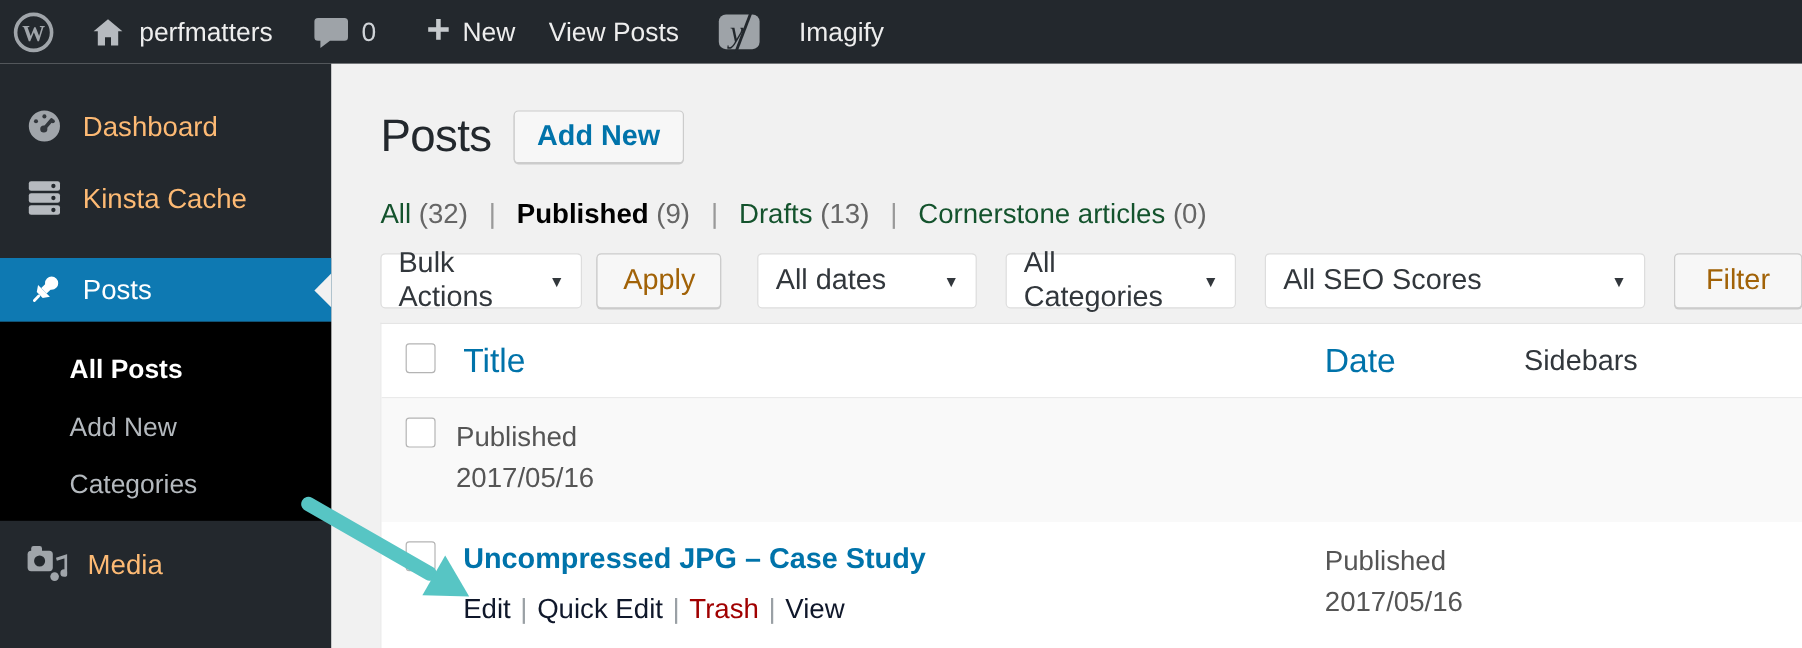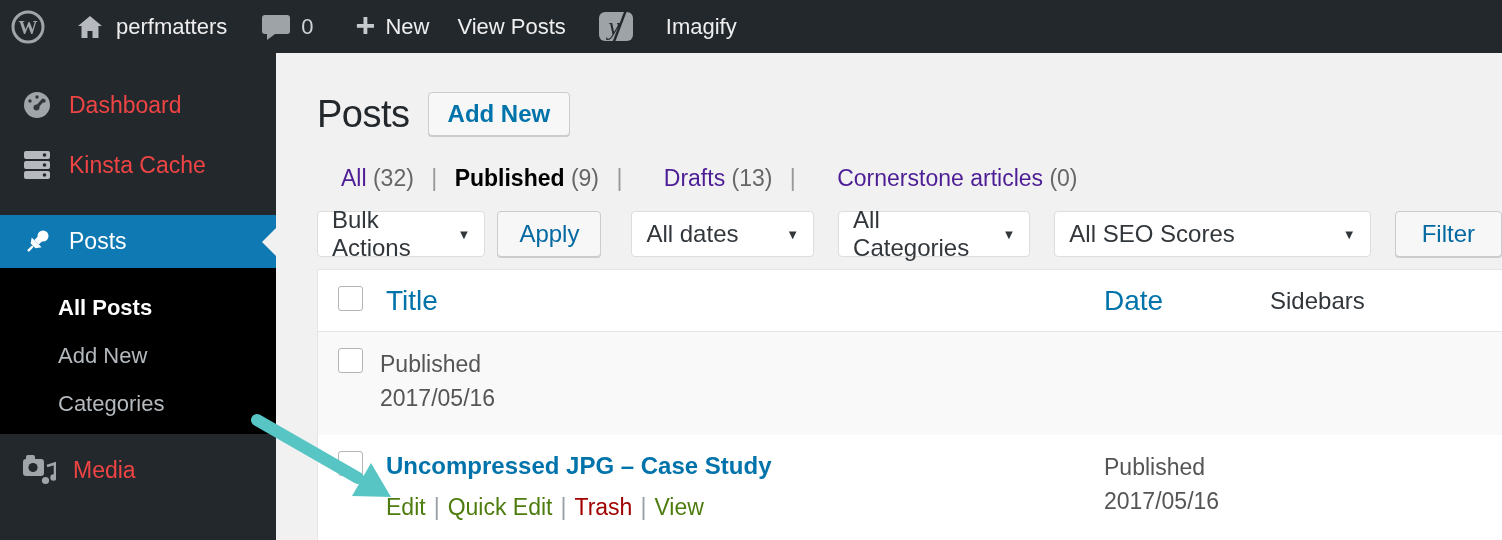--- a/index.html
+++ b/index.html
@@ -31,21 +31,21 @@
   #imagify-label { margin-left:28px; }
 
   
   #sidebar {
     position:absolute; top:53px; left:0; width:276px; height:487px;
     background:#23282d; z-index:4;
   }
   .menu-item {
     display:flex; align-items:center; gap:17px;
     height:52px; padding-left:22px;
-    font-size:23px; color:#ef4444; text-decoration:none; cursor:pointer;
+    font-size:23px; color:#fdba74; text-decoration:none; cursor:pointer;
   }
   #mi-dashboard { margin-top:26px; }
   #mi-kinsta { margin-top:8px; }
   #mi-posts {
     margin-top:24px; height:53px;
     background:#0e79b2; color:#fff; position:relative; font-weight:400;
   }
   #mi-posts::after {
     content:""; position:absolute; right:0; top:50%; margin-top:-14px;
     border-top:14px solid transparent; border-bottom:14px solid transparent;
@@ -66,36 +66,36 @@
   }
   .title-row { display:flex; align-items:center; gap:18px; margin-top:38px; height:46px; }
   h1.page-title { font-size:38px; font-weight:400; color:#23282d; letter-spacing:-0.5px; }
   .add-new-btn {
     font-size:24px; color:#0073aa; text-decoration:none; font-weight:600;
     background:#f7f7f7; border:1px solid #ccc; border-radius:4px;
     padding:7px 19px; box-shadow:0 1px 0 #ccc; cursor:pointer;
   }
 
   .views { margin-top:28px; font-size:23px; color:#666; }
-  .views a { color:#4c1d95; text-decoration:none; cursor:pointer;margin-left:24px; }
+  .views a { color:#14532d; text-decoration:none; cursor:pointer; }
   .views .current-view { color:#000; font-weight:bold; }
   .views .count { color:#666; font-weight:400; }
   .views .sep { color:#999; margin:0 11px; }
 
   .toolbar { display:flex; align-items:center; margin-top:19px; }
   .wp-select {
     height:46px; background:#fff; border:1px solid #ddd; border-radius:4px;
     display:flex; align-items:center; justify-content:space-between;
     padding:0 14px; font-size:24px; color:#32373c; cursor:pointer;
   }
   .caret { font-size:13px; color:#32373c; margin-left:16px; }
   .wp-btn {
     height:46px; background:#f7f7f7; border:1px solid #ccc; border-radius:4px;
     display:flex; align-items:center; padding:0 21px;
-    font-size:24px; color:#0369a1; box-shadow:0 1px 0 #ccc; cursor:pointer;
+    font-size:24px; color:#a16207; box-shadow:0 1px 0 #ccc; cursor:pointer;
   }
   #bulk-actions { width:175px; }
   #apply-btn { margin-left:12px; }
   #dates-select { margin-left:30px; width:190px; }
   #categories-select { margin-left:24px; width:200px; }
   #seo-select { margin-left:24px; width:330px; }
   #filter-btn { margin-left:24px; padding:16px 26px; }
 
   
   .posts-table {
@@ -117,21 +117,21 @@
     border:1px solid #b4b4b4; border-radius:3px;
     margin-left:20px; cursor:pointer; appearance:none; -webkit-appearance:none;
   }
   .thead .cb { margin-top:0; }
   .data-row .cb { margin-top:16px; }
   .row-stripe { background:#f9f9f9; height:103px; }
   .row-plain { background:#fff; height:112px; }
   .cell-pad { padding-top:17px; }
   .row-title { font-size:24px; font-weight:bold; color:#0073aa; text-decoration:none; cursor:pointer; }
   .row-actions { margin-top:14px; font-size:23px; }
-  .row-actions a { color:#4d7c0f; text-decoration:none; cursor:pointer; }
+  .row-actions a { color:#0f172a; text-decoration:none; cursor:pointer; }
   .row-actions a.trash-link { color:#a00000; }
   .row-actions .sep { color:#9aa0a5; margin:0 8px; }
   .date-cell { padding-top:15px; font-size:23px; color:#555; line-height:34px; }
 
   
   #arrow-annotation { position:absolute; left:0; top:0; z-index:10; pointer-events:none; }
 </style>
 </head>
 <body>
 

